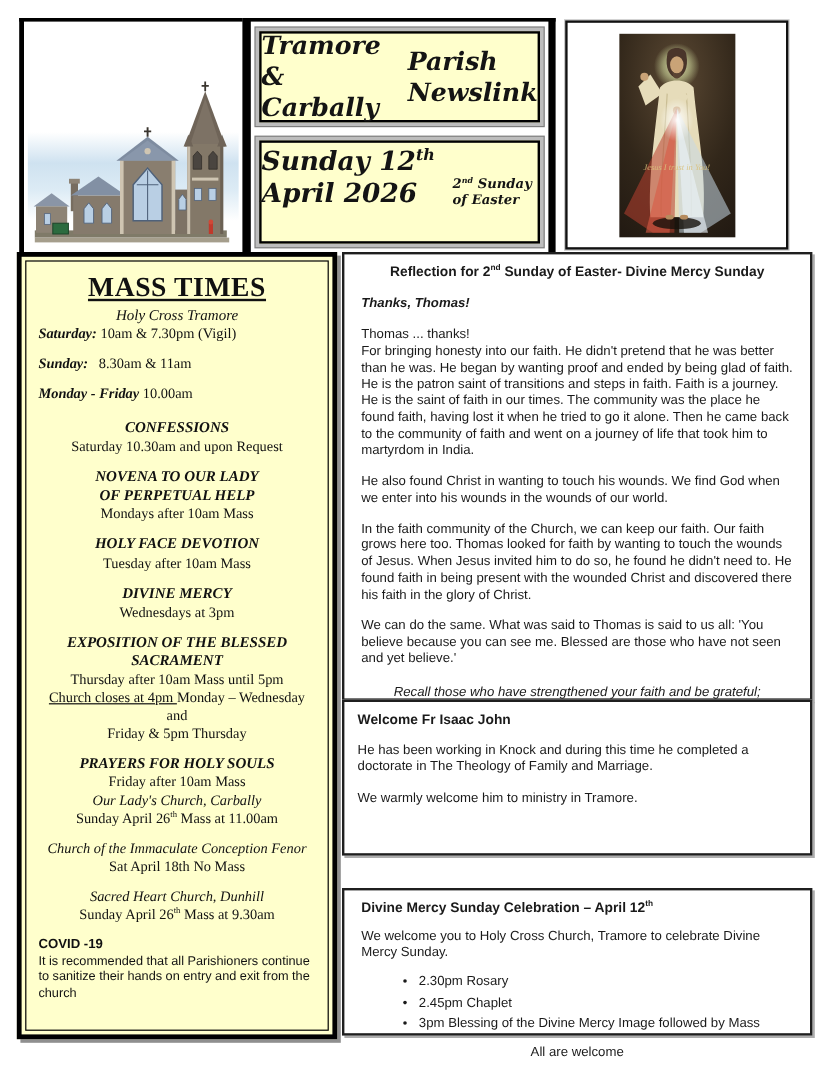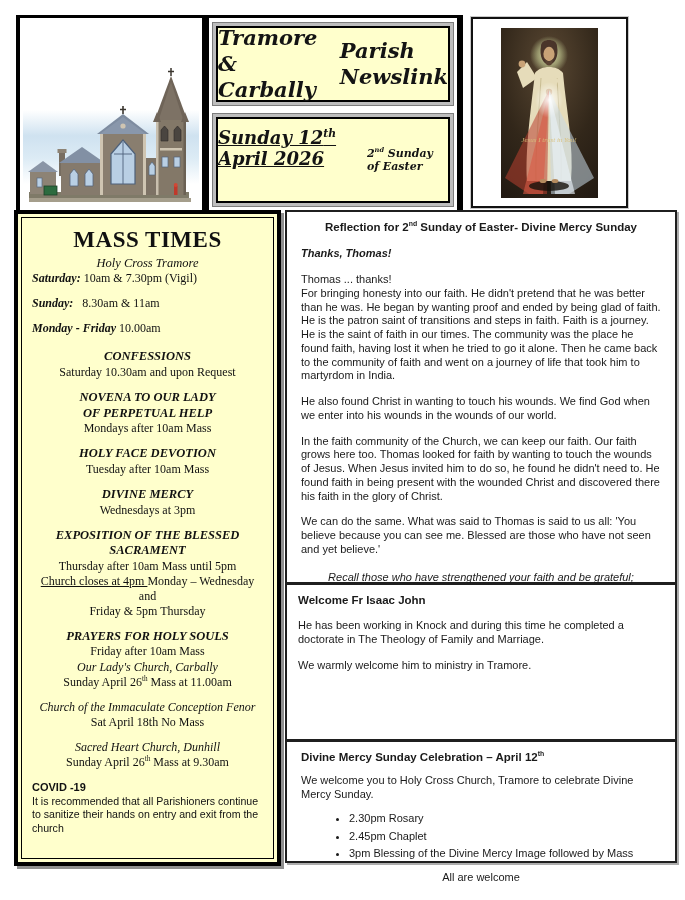--- a/index.html
+++ b/index.html
@@ -13,51 +13,51 @@
   .hdr-mid{position:absolute;left:202px;top:15px;width:261px;height:195px;box-sizing:border-box;
            border-left:7px solid #000;border-right:6px solid #000;border-top:3px solid #000;
            background:#fff;display:flex;flex-direction:column;gap:7px;padding:4px 3px 3px;}
   .title-box{background:#FFFFCC;border:2px solid #000;
              box-shadow:0 0 0 3px #bdbdbd,0 0 0 4px #7d7d7d;margin:4px;
              display:flex;align-items:center;justify-content:center;}
   .title-box.first{height:72px;}
   .title-box.second{flex:1;}
   .script{font-family:"DejaVu Serif",serif;font-style:italic;font-weight:700;color:#141414;}
   .t1{font-size:21px;line-height:1.25;}
-  .t2{font-size:18px;margin-bottom:24px;text-decoration:underline;}
+  .t2{font-size:22px;margin-bottom:24px;}
   .t3{font-size:11px;}
-  .hdr-right{position:absolute;left:471px;top:17px;width:157px;height:191px;box-sizing:border-box;
+  .hdr-right{position:absolute;left:471px;top:17px;width:186px;height:191px;box-sizing:border-box;
              border:2px solid #111;background:#fff;display:flex;align-items:center;justify-content:center;
              box-shadow:0 0 0 1px #c9c9c9;}
   sup{font-size:60%;vertical-align:super;line-height:0;}
 
   
   .mass-box{position:absolute;left:14px;top:210px;width:267px;height:656px;box-sizing:border-box;
             background:#FFFFCC;border:4px solid #000;box-shadow:3px 3px 0 #8f8f8f;}
   .mass-inner{position:absolute;left:3px;top:3px;right:3px;bottom:3px;border:1px solid #000;
               padding:8px 10px 6px;box-sizing:border-box;overflow:hidden;
               font-family:"Liberation Serif",serif;font-size:12px;line-height:1.25;color:#111;}
-  .m-title{text-align:center;font-weight:700;font-size:23px;letter-spacing:.5px;margin-bottom:1px;}
+  .m-title{text-align:center;font-weight:700;font-size:23px;letter-spacing:.5px;margin-bottom:1px;text-decoration:underline;}
   .m-church{text-align:center;font-style:italic;font-size:12.5px;}
   .m-line{margin-bottom:10px;}
   .m-line b{font-weight:700;font-style:italic;}
   .m-sec{text-align:center;margin-bottom:10px;}
   .m-h{font-weight:700;font-style:italic;font-size:12.5px;}
   .m-u{text-decoration:underline;}
   .m-it{font-style:italic;}
   .m-b{font-weight:400;}
   .covid{font-family:"Liberation Sans",sans-serif;font-size:10.6px;line-height:1.3;margin:3px 0 18px;}
   .covid .c-h{font-weight:700;font-size:11px;}
 
   
   .rbox{position:absolute;left:285px;width:392px;box-sizing:border-box;background:#fff;
         border:2px solid #1f1f1f;box-shadow:2px 2px 0 #adadad;
         padding:8px 14px 6px;font-size:11px;line-height:1.25;}
   .r1{top:210px;height:374px;}
-  .r2{top:583px;height:158px;padding-left:11px;}
+  .r2{top:583px;height:130px;padding-left:11px;}
   .r3{top:740px;height:123px;}
   .r-head{font-weight:700;font-size:11.5px;text-align:center;margin-bottom:13px;}
   .r-head-left{font-weight:700;font-size:11.5px;text-align:left;margin-bottom:12px;}
   .salute{font-weight:700;font-style:italic;margin-bottom:12px;}
   .para{margin-bottom:12px;}
   .quote{font-style:italic;text-align:center;margin:14px 0 12px;}
   .author{text-align:right;padding-right:8px;margin-top:12px;}
   ul.agenda{margin:10px 0 10px;padding-left:48px;}
   ul.agenda li{margin-bottom:4px;}
   .footer-line{text-align:center;margin-top:10px;}

